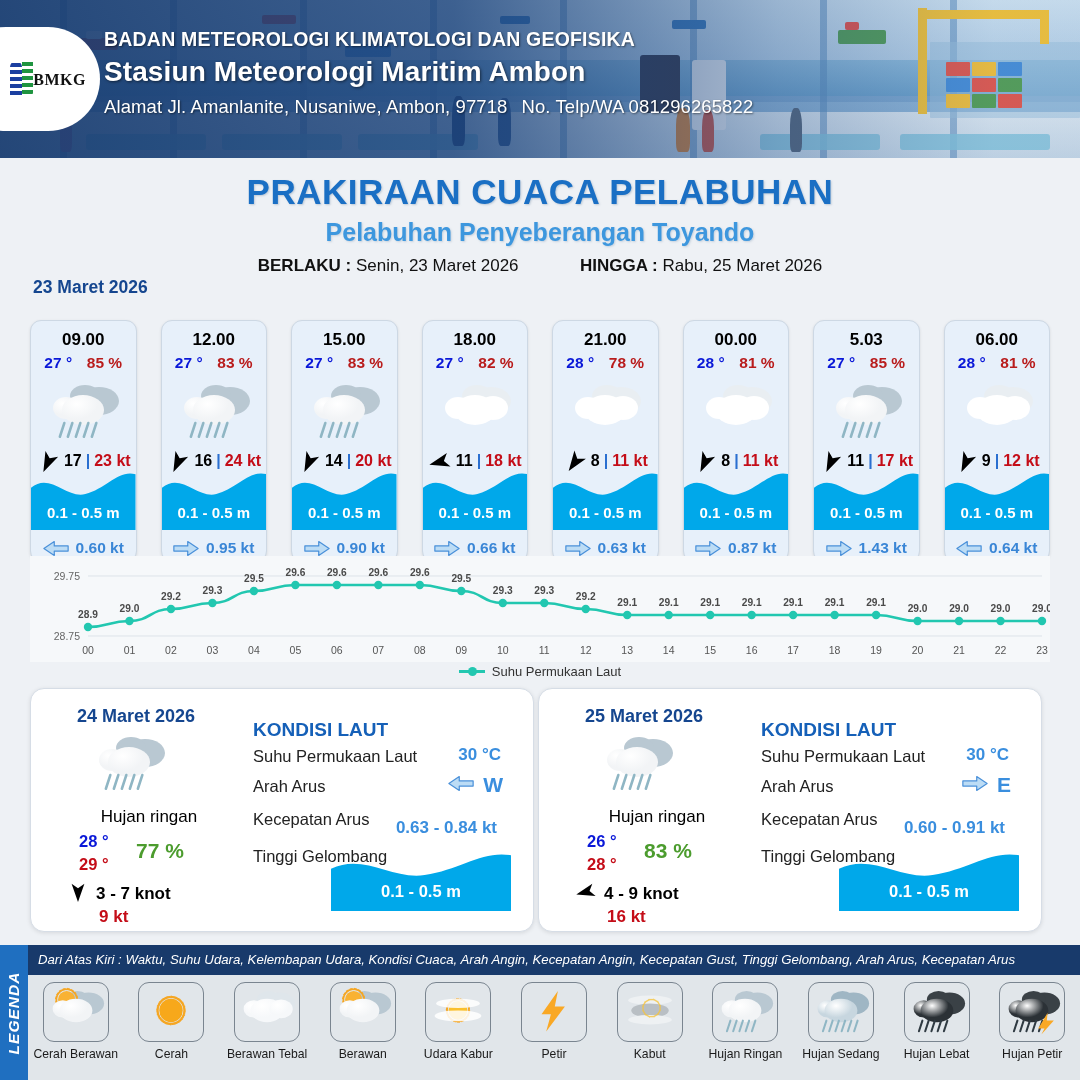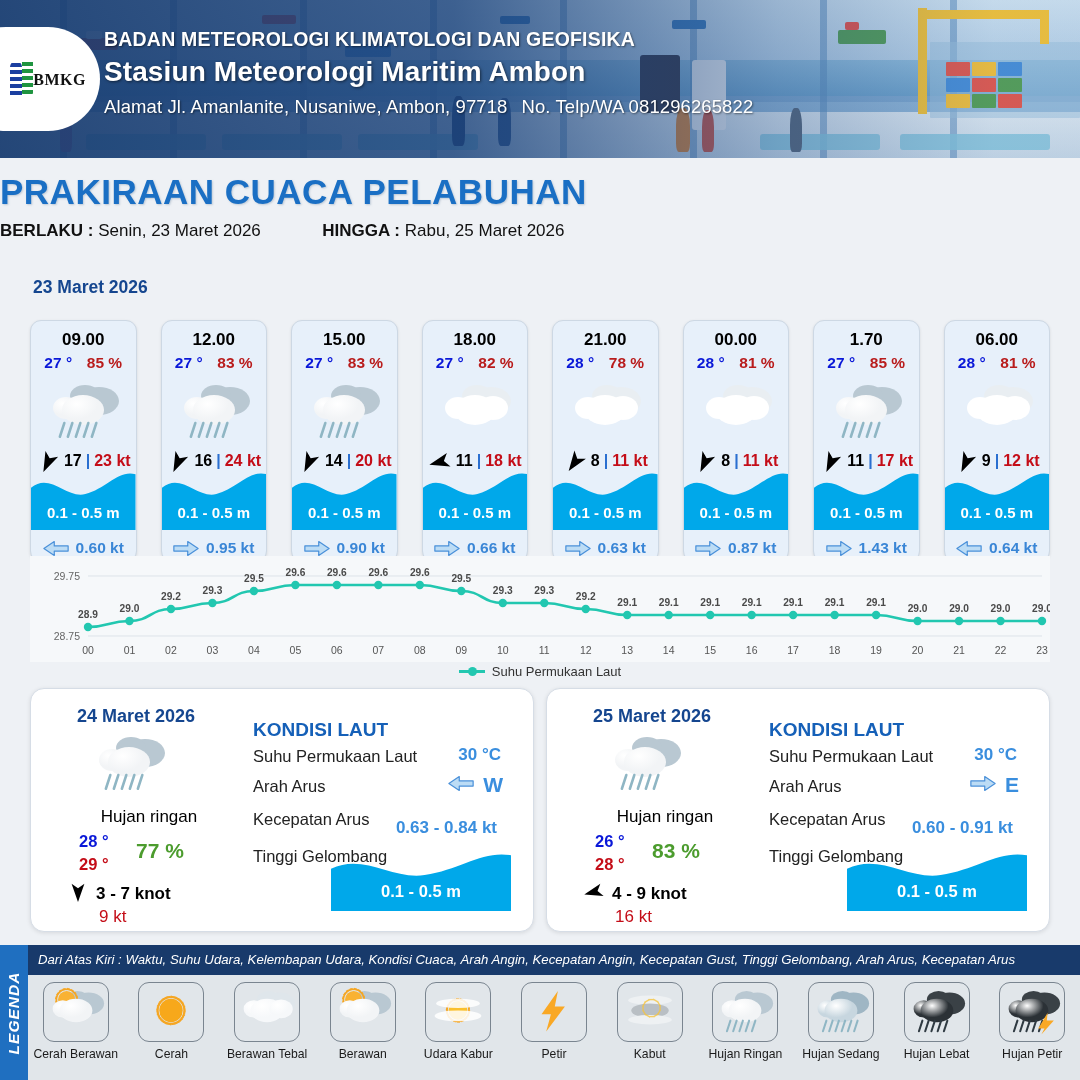--- a/index.html
+++ b/index.html
@@ -57,21 +57,21 @@
   .hdr-text { position:absolute; left:104px; top:28px; color:#fff; }
   .hdr-agency { font-size:19.5px; font-weight:bold; letter-spacing:.2px;
                 text-shadow:1px 1px 2px rgba(0,0,0,.5); }
   .hdr-station { font-size:28px; font-weight:bold; margin-top:5px; letter-spacing:.1px;
                  text-shadow:1px 1px 3px rgba(0,0,0,.55); }
   .hdr-addr { font-size:18.5px; margin-top:8px; letter-spacing:.1px;
               text-shadow:1px 1px 2px rgba(0,0,0,.5); }
   .hdr-addr .sp { display:inline-block; width:14px; }
 
   
-  .title-block { text-align:left; margin-top:14px; }
+  .title-block { text-align:center; margin-top:14px; }
   .t-main { font-size:35px; font-weight:bold; color:#1a6fc4; letter-spacing:.5px;
             text-shadow:1px 1px 2px rgba(150,170,190,.55); }
   .t-sub  { font-size:25px; font-weight:bold; color:#3d97de; margin-top:6px;
             text-shadow:1px 1px 2px rgba(160,180,200,.5); }
   .t-valid { margin-top:9px; font-size:17px; color:#111; }
   .t-valid b { font-weight:bold; }
   .t-valid .gap { display:inline-block; width:52px; }
 
   
   .date-label { position:absolute; left:33px; top:277px; font-size:17.5px;
@@ -110,33 +110,33 @@
   
   .chart-box { position:absolute; left:30px; top:556px; width:1020px; height:128px; }
   .chart-svg { width:1020px; height:106px; display:block; }
   .chart-legend { display:flex; align-items:center; justify-content:center; gap:7px; margin-top:2px; }
   .cl-dash { width:26px; height:3px; background:#22c7b0; position:relative; }
   .cl-dash::after { content:''; position:absolute; left:9px; top:-3.5px;
                     width:9px; height:9px; border-radius:50%; background:#22c7b0; }
   .cl-label { font-size:13px; color:#333; }
 
   
-  .days { position:absolute; left:30px; top:688px; width:1020px; display:flex; gap:12px; }
+  .days { position:absolute; left:30px; top:688px; width:1020px; display:flex; gap:4px; }
   .day { width:504px; height:244px; background:#fff; border:1px solid #d6dde6;
          border-radius:14px; position:relative; box-shadow:0 1px 4px rgba(0,0,0,.10); }
   .d-date { position:absolute; left:46px; top:17px; font-size:18px; font-weight:bold; color:#15468f; }
   .d-icon { position:absolute; left:56px; top:42px; }
   .d-cond { position:absolute; left:18px; top:118px; width:200px; text-align:center;
             font-size:17px; color:#000; }
   .d-tmin { position:absolute; left:48px; top:143px; font-size:16.5px; font-weight:bold; color:#0a18d8; }
   .d-tmax { position:absolute; left:48px; top:166px; font-size:16.5px; font-weight:bold; color:#c40d18; }
   .d-hum  { position:absolute; left:105px; top:150px; font-size:21px; font-weight:bold; color:#4c9c2e; }
   .d-wind { position:absolute; left:36px; top:192px; display:flex; align-items:center; gap:7px; }
   .d-wtxt { font-size:17px; font-weight:bold; color:#000; }
-  .d-gust { position:absolute; left:68px; top:218px; font-size:17px; font-weight:normal; color:#c40d18; }
+  .d-gust { position:absolute; left:68px; top:218px; font-size:17px; font-weight:bold; color:#c40d18; }
 
   .d-sect { position:absolute; left:222px; top:30px; font-size:19px; font-weight:bold; color:#1560b8; }
   .d-l1 { position:absolute; left:222px; top:58px; font-size:16.5px; color:#222; }
   .d-l2 { position:absolute; left:222px; top:88px; font-size:16.5px; color:#222; }
   .d-l3 { position:absolute; left:222px; top:121px; font-size:16.5px; color:#222; }
   .d-l4 { position:absolute; left:222px; top:158px; font-size:16.5px; color:#222; }
   .d-sst { position:absolute; right:32px; top:56px; font-size:17px; font-weight:bold; color:#3a8ede; }
   .d-dir { position:absolute; right:30px; top:84px; display:flex; align-items:center; gap:9px; }
   .d-dirtxt { font-size:21px; font-weight:bold; color:#3a8ede; }
   .d-spd { position:absolute; right:36px; top:129px; font-size:17px; font-weight:bold; color:#3a8ede;margin-left:16px; }
@@ -240,20 +240,21 @@
     <div class="hdr-agency">BADAN METEOROLOGI KLIMATOLOGI DAN GEOFISIKA</div>
     <div class="hdr-station">Stasiun Meteorologi Maritim Ambon</div>
     <div class="hdr-addr">
       <span>Alamat Jl. Amanlanite, Nusaniwe, Ambon, 97718</span><span class="sp"></span><span>No. Telp/WA  081296265822</span>
     </div>
   </div>
 </div>
 
 <div class="title-block">
   <div class="t-main">PRAKIRAAN CUACA PELABUHAN</div>
+  <div class="t-sub">Pelabuhan Penyeberangan Toyando</div>
   <div class="t-valid">
     <b>BERLAKU :</b>
     <span>Senin, 23 Maret 2026</span>
     <span class="gap"></span>
     <b>HINGGA :</b>
     <span>Rabu, 25 Maret 2026</span>
   </div>
 </div>
 
 <div class="date-label">23 Maret 2026</div>
@@ -529,21 +530,21 @@
       <div class="cur-row">
         <span class="cur-arrow"><svg viewBox="0 0 30 18" width="26" height="17">
             <g>
               <path d="M1 6 L17 6 L17 1 L29 9 L17 17 L17 12 L1 12 Z" fill="#bcdcf5" stroke="#4a90d9" stroke-width="1.4" stroke-linejoin="round"></path>
             </g>
           </svg></span>
         <span class="cur-txt">0.87 kt</span>
       </div>
     </div>
     <div class="card">
-      <div class="c-time">1.70</div>
+      <div class="c-time">5.03</div>
       <div class="c-row">
         <span class="c-temp">27 °</span>
         <span class="c-hum">85 %</span>
       </div>
       <div class="c-icon">
         <svg viewBox="0 0 84 62" width="84" height="62">
           <defs>
             <radialGradient id="grain-light" cx="35%" cy="30%">
               <stop offset="0%" stop-color="#ffffff"></stop>
               <stop offset="100%" stop-color="#f2f4f6"></stop>

